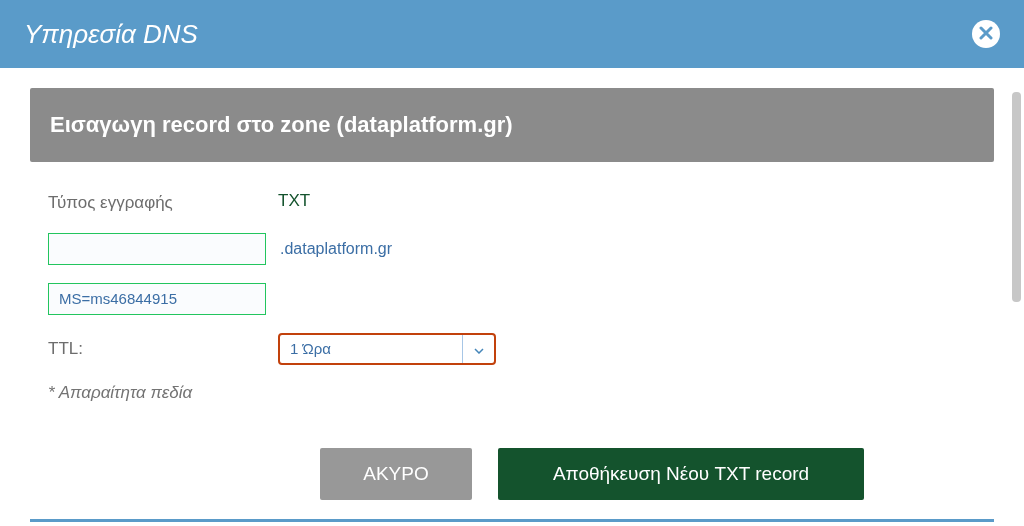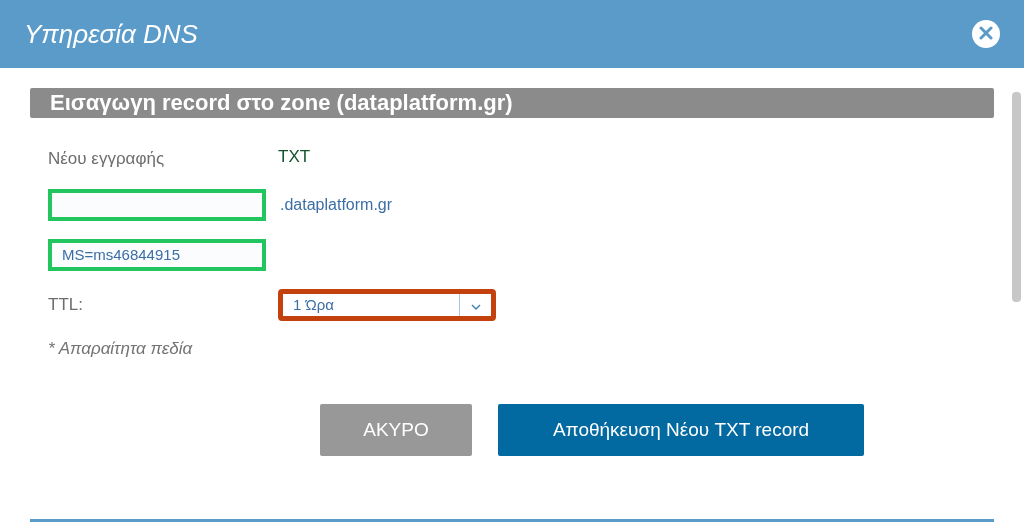--- a/index.html
+++ b/index.html
@@ -46,21 +46,21 @@
       position: relative;
       padding: 20px 30px 20px 30px;
       height: calc(100% - 68px);
       overflow-y: auto;
     }
     .section-header {
       background: #8b8b8b;
       color: #fff;
       font-size: 22px;
       font-weight: 600;
-      padding: 2px 20px;
+      padding: 24px 20px;
       border-radius: 2px;
       margin-bottom: 25px;
     }
     .form-row {
       display: flex;
       align-items: flex-start;
       margin: 0 18px 18px 18px;
     }
     .form-label {
       width: 230px;
@@ -75,36 +75,36 @@
       padding-top: 4px;
     }
     .form-input-wrap {
       display: flex;
       align-items: center;
       gap: 14px;
     }
     .text-input {
       width: 218px;
       height: 32px;
-      border: 4px solid #22c55e;
+      border: 1px solid #22c55e;
       background: #fafcfe;
       padding: 4px 10px;
       font-size: 15px;
       color: #3b6ea5;
       outline: none;
     }
     .domain-suffix {
       color: #3b6ea5;
       font-size: 16px;
     }
     .select-wrap {
       display: flex;
       width: 218px;
       height: 32px;
-      border: 5px solid #c2410c;
+      border: 2px solid #c2410c;
       border-radius: 4px;
       background: #fff;
       overflow: hidden;
     }
     .select-display {
       flex: 1;
       padding: 5px 10px;
       color: #3b6ea5;
       font-size: 15px;
       display: flex;
@@ -139,21 +139,21 @@
       cursor: pointer;
       border-radius: 2px;
       padding: 0 24px;
     }
     .btn-cancel {
       background: #989898;
       min-width: 152px;
       margin-left: 10px;
     }
     .btn-save {
-      background: #0369a1;
+      background: #14532d;
       min-width: 366px;
     }
     .vscroll-track {
       position: absolute;
       right: 3px;
       top: 92px;
       width: 9px;
       height: 210px;
       background: transparent;
     }
@@ -186,21 +186,21 @@
           </svg>
       </span>
     </div>
   </div>
 
   <div class="modal-body">
 
     <div class="section-header">Εισαγωγη record στο zone (dataplatform.gr)</div>
 
     <div class="form-row">
-      <div class="form-label">Νέου εγγραφής</div>
+      <div class="form-label">Τύπος εγγραφής</div>
       <div class="form-value-text">TXT</div>
     </div>
 
     <div class="form-row">
       <div class="form-input-wrap">
         <input type="text" class="text-input" value="" style="">
         <span class="domain-suffix">.dataplatform.gr</span>
       </div>
     </div>
 

